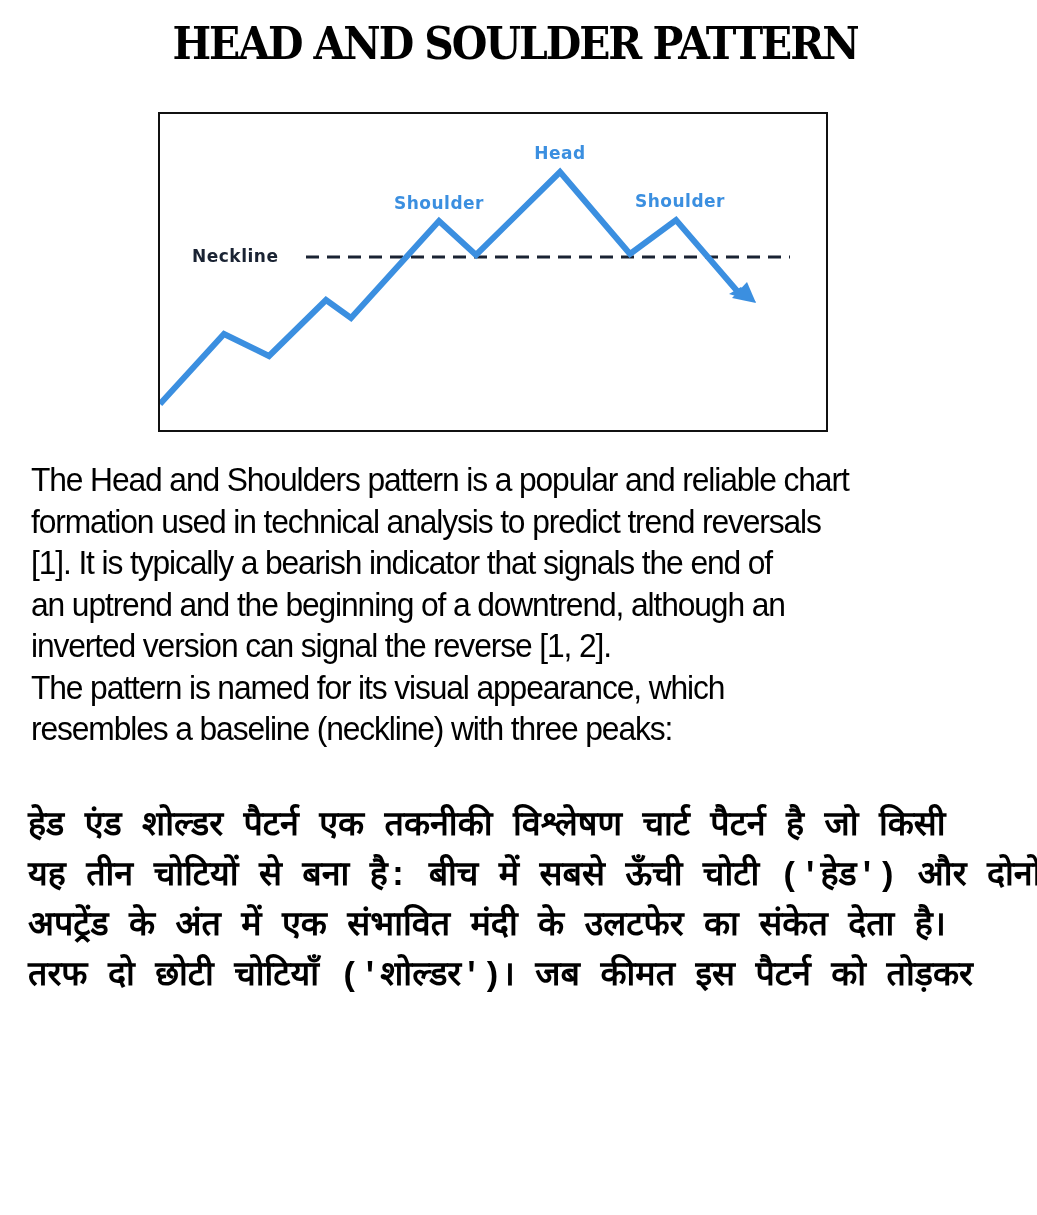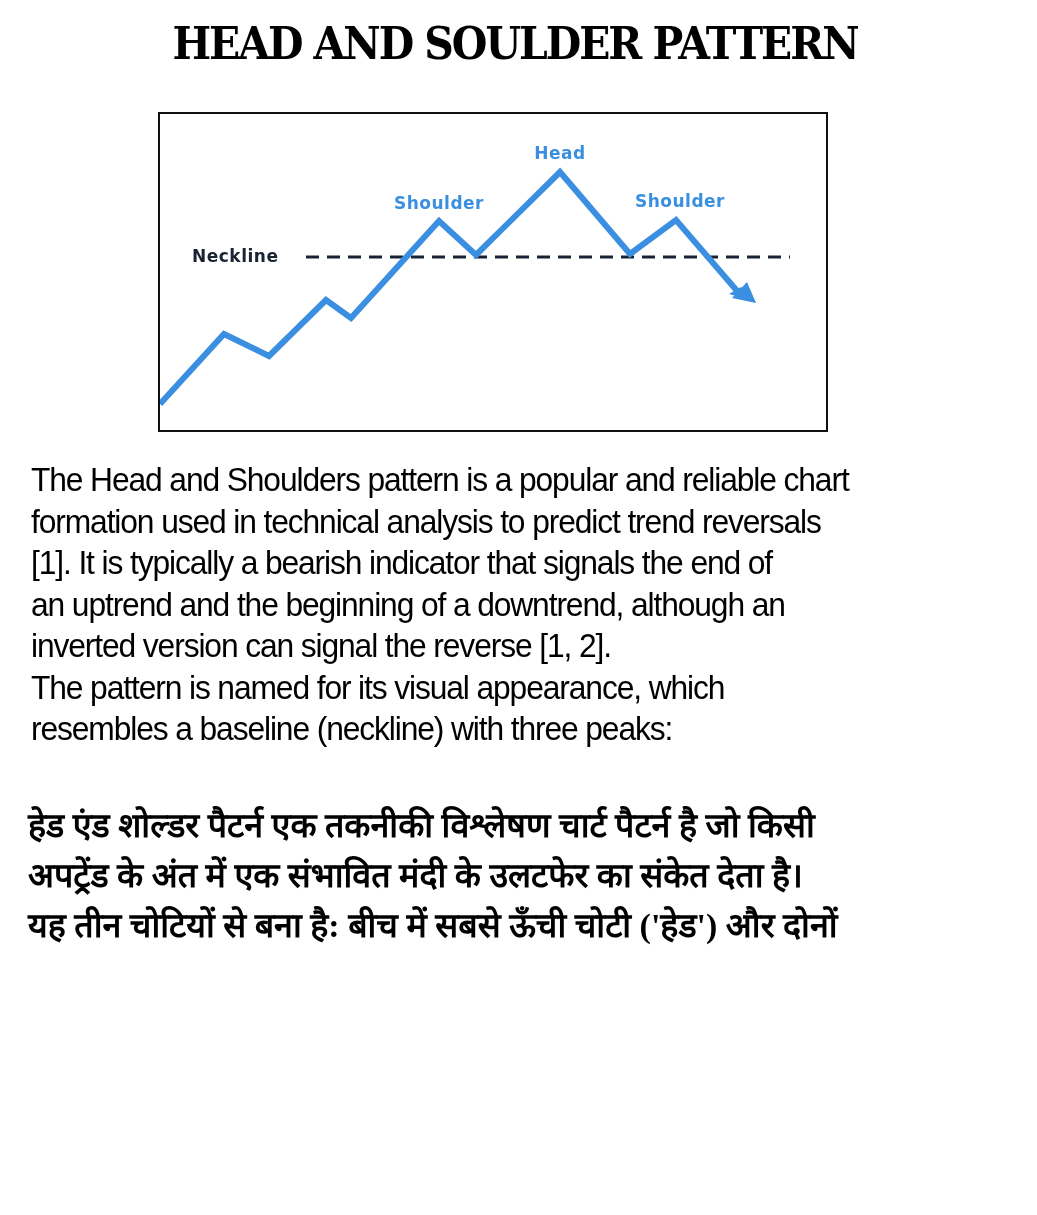--- a/index.html
+++ b/index.html
@@ -64,21 +64,21 @@
       transform: scaleX(0.935);
       transform-origin: 0 0;
       white-space: nowrap;
     }
     .body-en .line { display: block; }
     .body-hi {
       position: absolute;
       left: 28px;
       top: 801px;
       width: 1000px;
-      font-family: Liberation Serif, serif;
+      font-family: Liberation Mono, monospace;
       font-size: 34px;
       line-height: 50px;
       font-weight: bold;
       white-space: nowrap;
     }
     .body-hi .line { display: block; }
   </style>
 </head>
 <body>
 
@@ -106,15 +106,16 @@
   <span class="line">formation used in technical analysis to predict trend reversals</span>
   <span class="line">[1]. It is typically a bearish indicator that signals the end of</span>
   <span class="line">an uptrend and the beginning of a downtrend, although an</span>
   <span class="line">inverted version can signal the reverse [1, 2].</span>
   <span class="line">The pattern is named for its visual appearance, which</span>
   <span class="line">resembles a baseline (neckline) with three peaks:</span>
 </div>
 
 <div class="body-hi">
   <span class="line">हेड एंड शोल्डर पैटर्न एक तकनीकी विश्लेषण चार्ट पैटर्न है जो किसी</span>
+  <span class="line">यह तीन चोटियों से बना है: बीच में सबसे ऊँची चोटी ('हेड') और दोनों</span>
   <span class="line">अपट्रेंड के अंत में एक संभावित मंदी के उलटफेर का संकेत देता है।</span>
-  <span class="line">यह तीन चोटियों से बना है: बीच में सबसे ऊँची चोटी ('हेड') और दोनों</span>
+  <span class="line">तरफ दो छोटी चोटियाँ ('शोल्डर')। जब कीमत इस पैटर्न को तोड़कर</span>
 </div>
 
 </body></html>

